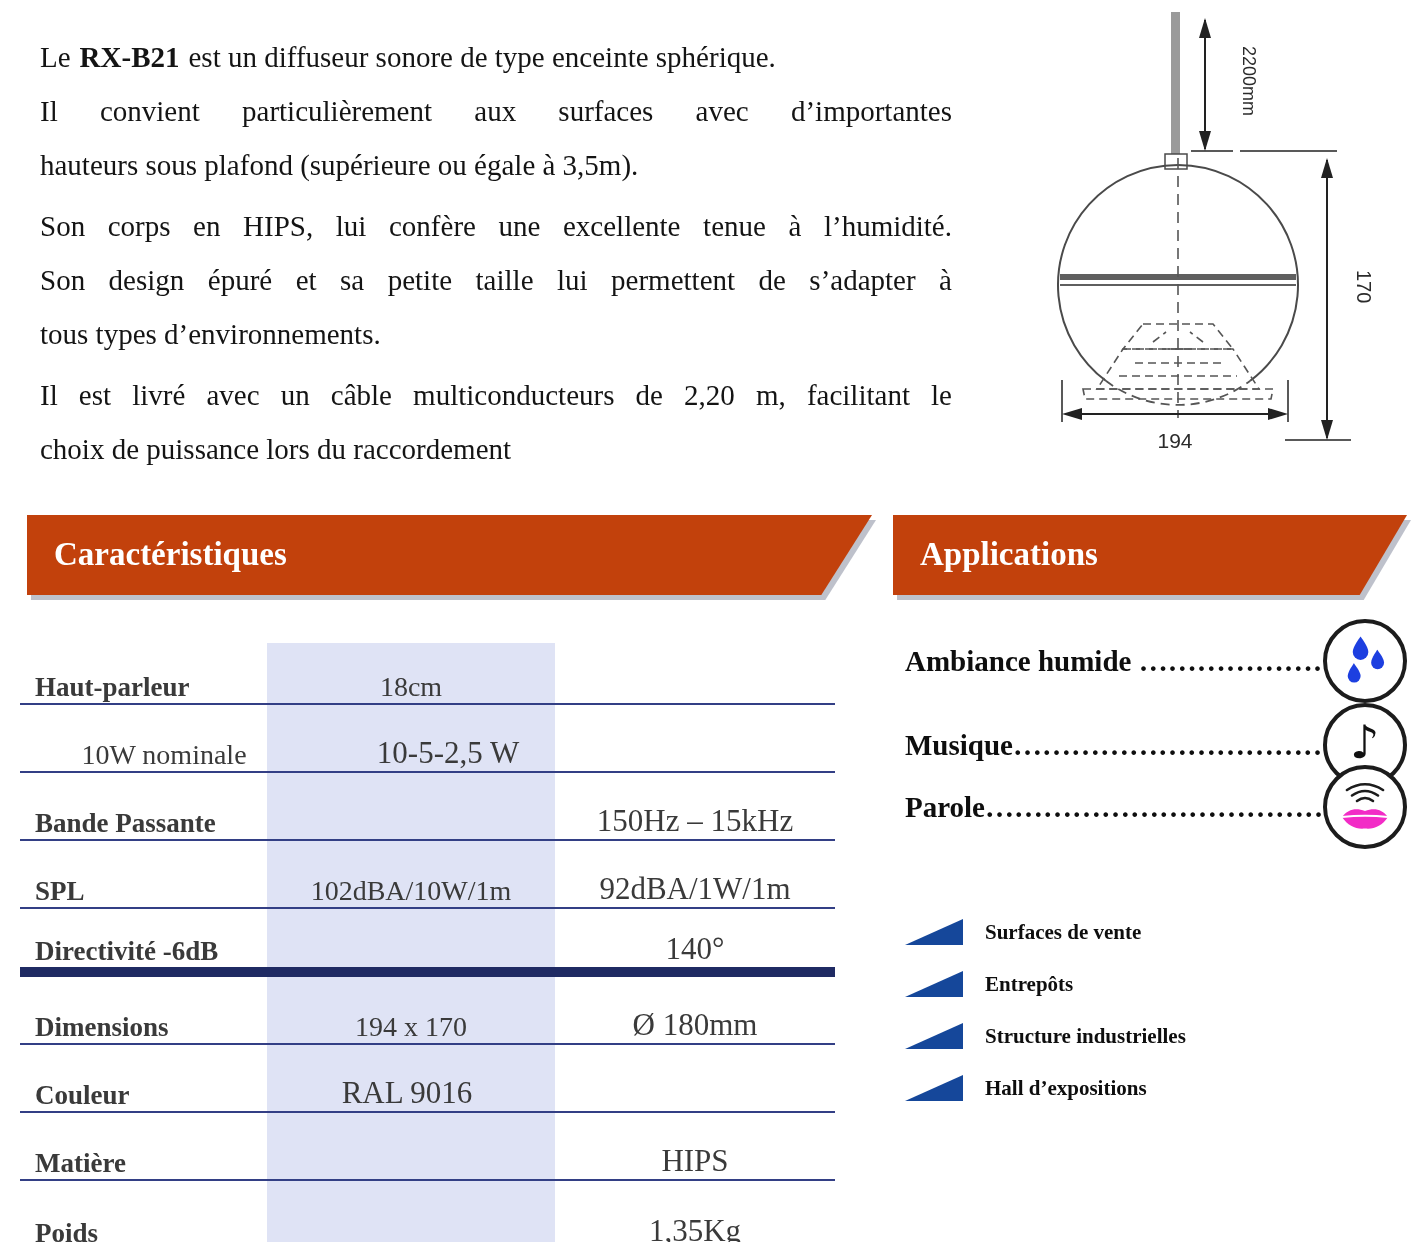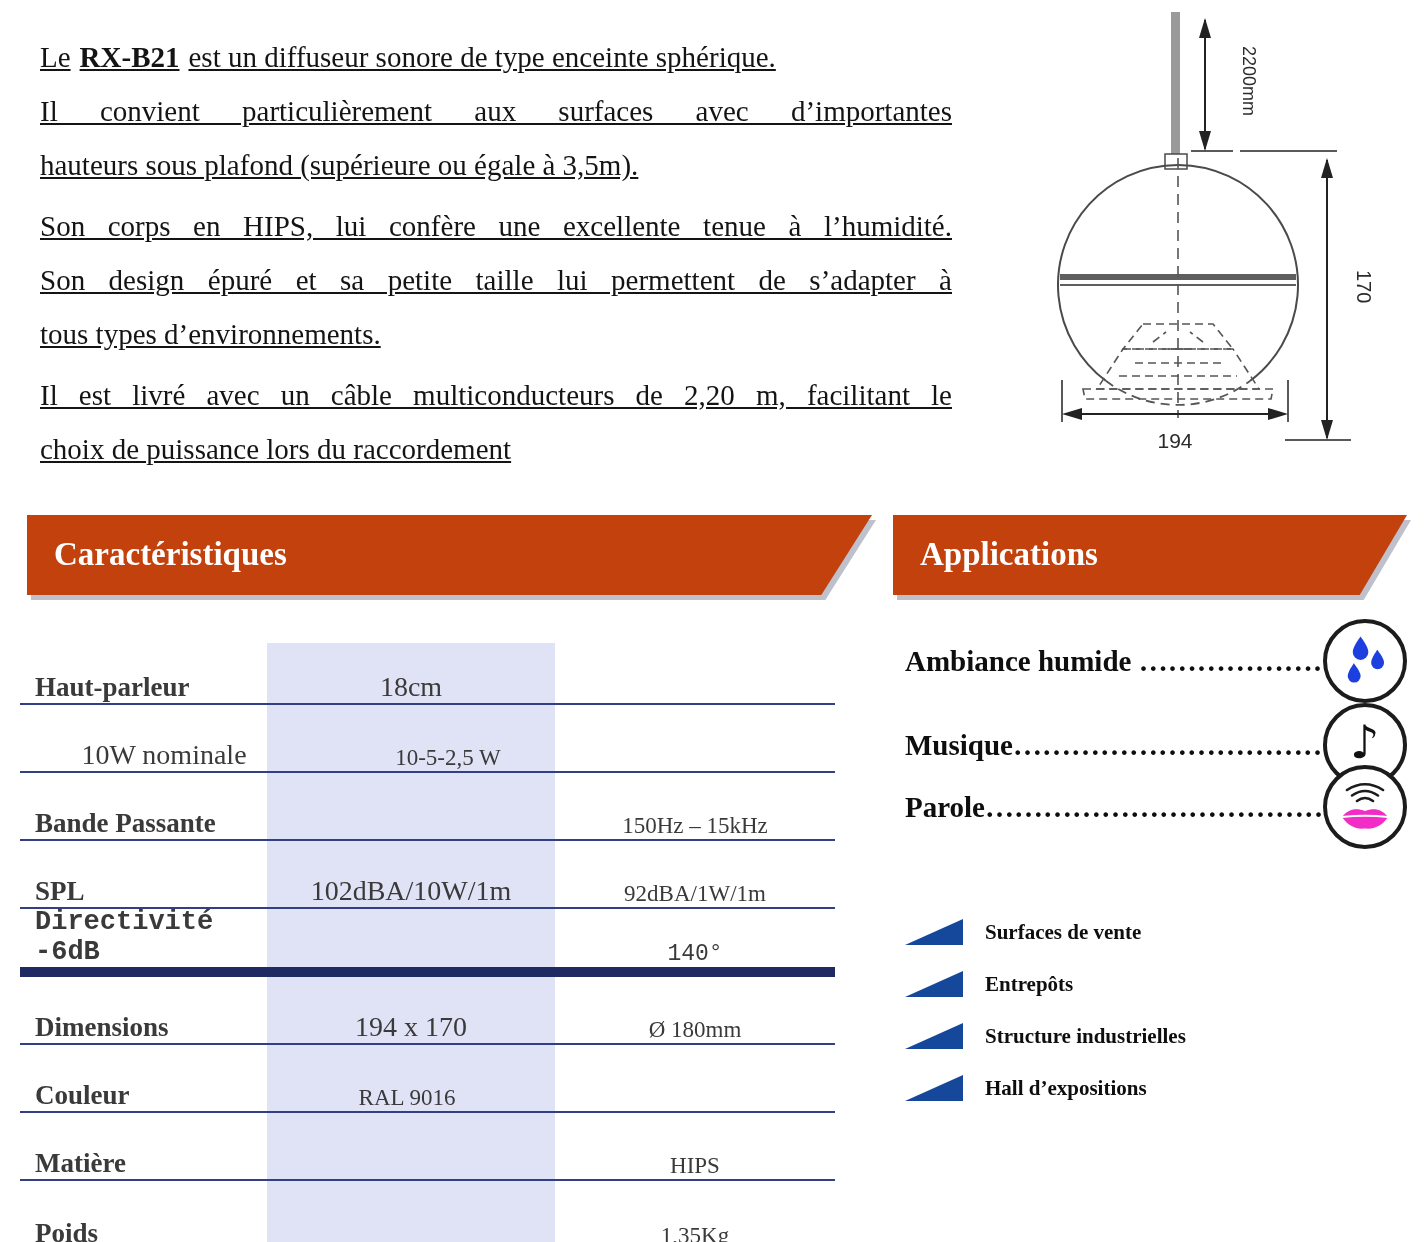--- a/index.html
+++ b/index.html
@@ -1,21 +1,21 @@
 <!DOCTYPE html>
 <html><head>
 <meta charset="utf-8">
 <style>
   * { margin:0; padding:0; box-sizing:border-box; }
   html,body { width:1425px; height:1242px; background:#fff; overflow:hidden; }
   body { font-family:"Liberation Serif","DejaVu Serif",serif; color:#1a1a1a; position:relative; }
   .page { position:absolute; inset:0; }
 
   
-  .intro { position:absolute; left:40px; top:30px; width:912px; font-size:29px; line-height:54px; color:#141414;text-decoration:underline; }
+  .intro { position:absolute; left:40px; top:30px; width:912px; font-size:29px; line-height:54px; color:#141414; }
   .line { width:100%; }
   .j { text-align:justify; text-align-last:justify; }
   .pend { margin-bottom:7px; }
   .model { font-weight:bold; margin:0 9px; }
 
   
   .drawing { position:absolute; left:1035px; top:8px; }
   .drawing text { fill:#2b2b2b; font-family:"Liberation Sans","DejaVu Sans",sans-serif; }
   .dash { fill:none; stroke:#555; stroke-width:1.6; stroke-dasharray:8 5; }
 
@@ -28,24 +28,24 @@
   .wrap-carac .banner, .wrap-carac .banner-shadow { clip-path:polygon(0 0,100% 0,94% 100%,0 100%); }
   .wrap-apps { left:893px; top:515px; width:514px; }
   .wrap-apps .banner, .wrap-apps .banner-shadow { clip-path:polygon(0 0,100% 0,90.8% 100%,0 100%); }
 
   
   .shade-col { position:absolute; left:267px; top:643px; width:288px; height:599px; background:#dfe3f5; }
   .spec-table { position:absolute; left:20px; top:637px; width:815px; }
   .srow { display:flex; align-items:flex-end; height:68px; border-bottom:2px solid #333f85; color:#3a3a3a; }
   .srow:first-child { border-top:none; }
   .srow.last { border-bottom:none; }
-  .srow.thick { border-bottom:10px solid #1f2a63;font-family:Liberation Mono, monospace; }
+  .srow.thick { border-bottom:10px solid #1f2a63; }
   .c-label { width:247px; padding-left:15px; font-weight:bold; font-size:27px; }
   .c-mid { width:288px; text-align:center; font-size:28px; }
-  .c-val { width:280px; text-align:center; font-size:23px;margin-top:24px; }
+  .c-val { width:280px; text-align:center; font-size:31px;margin-top:24px; }
 
   
   .apps-list { position:absolute; left:905px; top:616px; width:502px; }
   .app-row { position:absolute; left:0; width:100%; height:84px; display:flex; align-items:center; }
   .app-text { flex:1; white-space:nowrap; overflow:hidden; font-weight:bold; font-size:29px; color:#0e0e0e; }
   .app-icon { flex:none; width:84px; height:84px; border:4px solid #1c1c1c; border-radius:50%;
               background:#fff; display:flex; align-items:center; justify-content:center; }
   .note-glyph { font-family:"DejaVu Sans",sans-serif; font-size:46px; color:#111; line-height:1; margin-top:-6px; }
 
   

